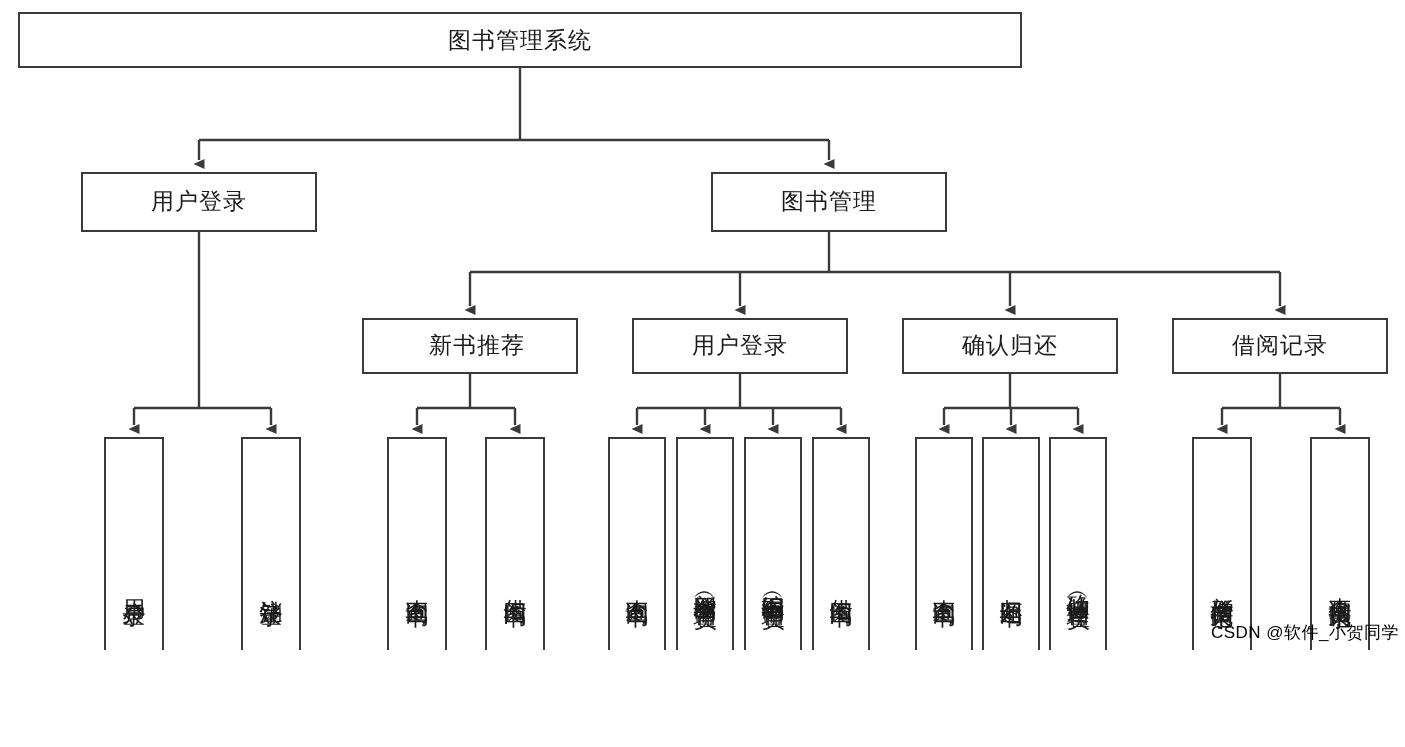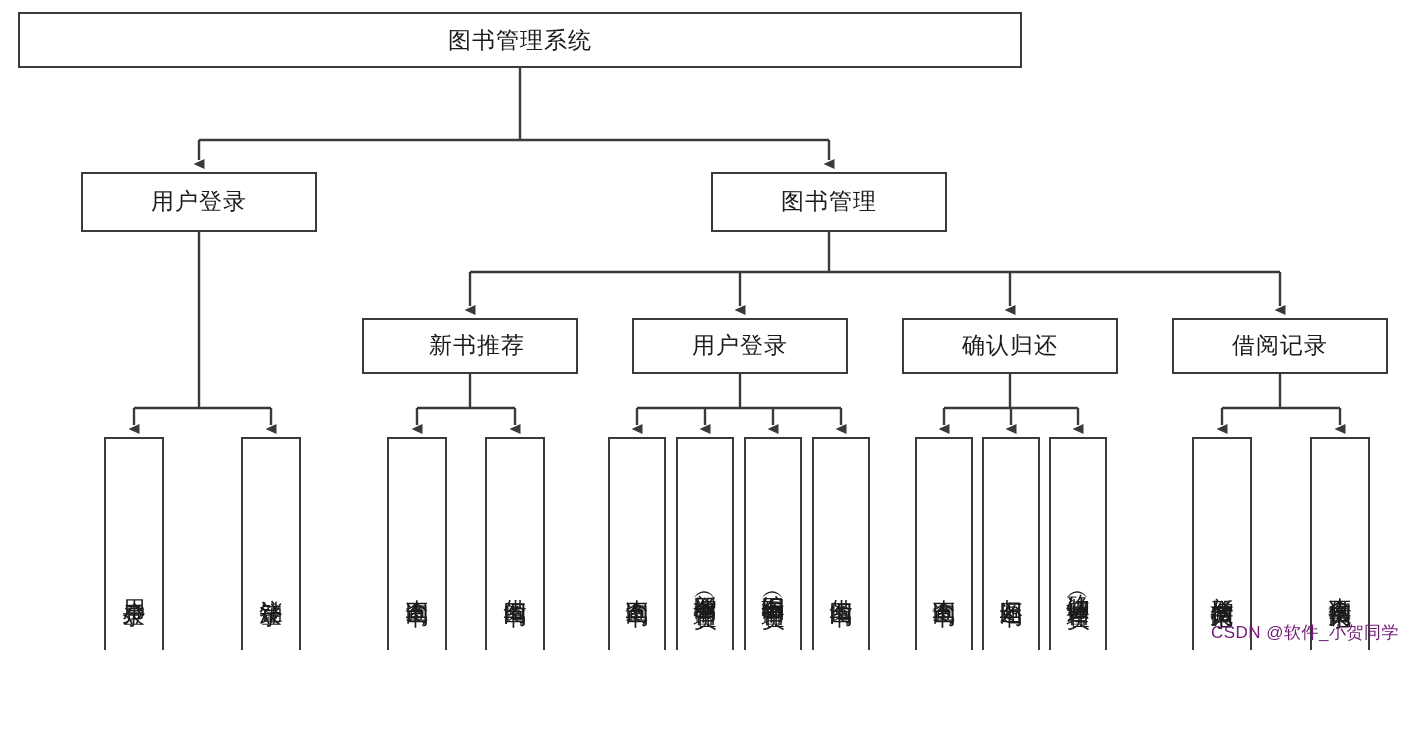--- a/index.html
+++ b/index.html
@@ -61,21 +61,21 @@
     writing-mode: vertical-rl;
     text-orientation: upright;
     display: block;
     max-height: 100%;
   }
   .watermark {
     position: absolute;
     right: 6px;
     bottom: 6px;
     font-size: 17px;
-    color: #701a75;
+    color: #000000;
     white-space: nowrap;
     z-index: 3;
     letter-spacing: 0.5px;
   }
 </style>
 </head>
 <body>
 
 <div id="canvas">
 

